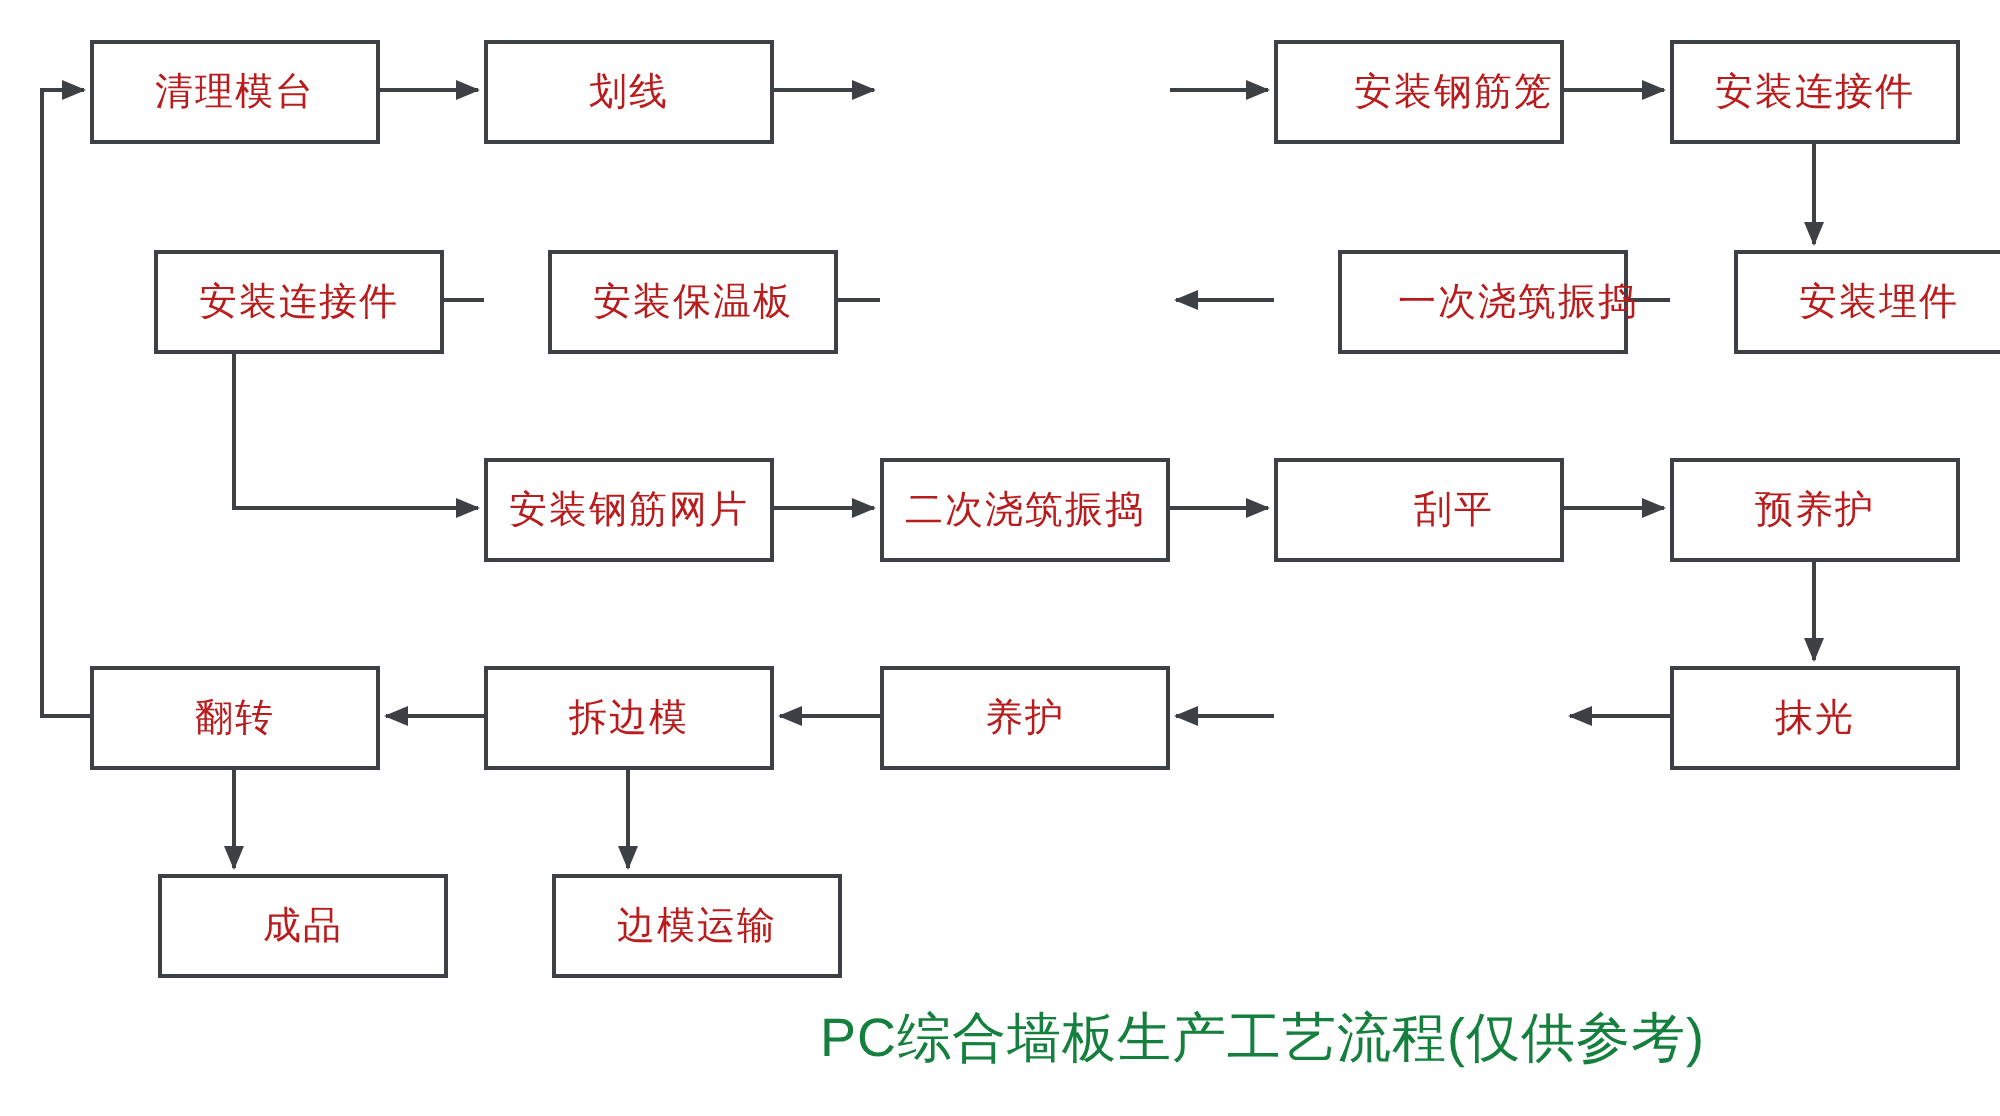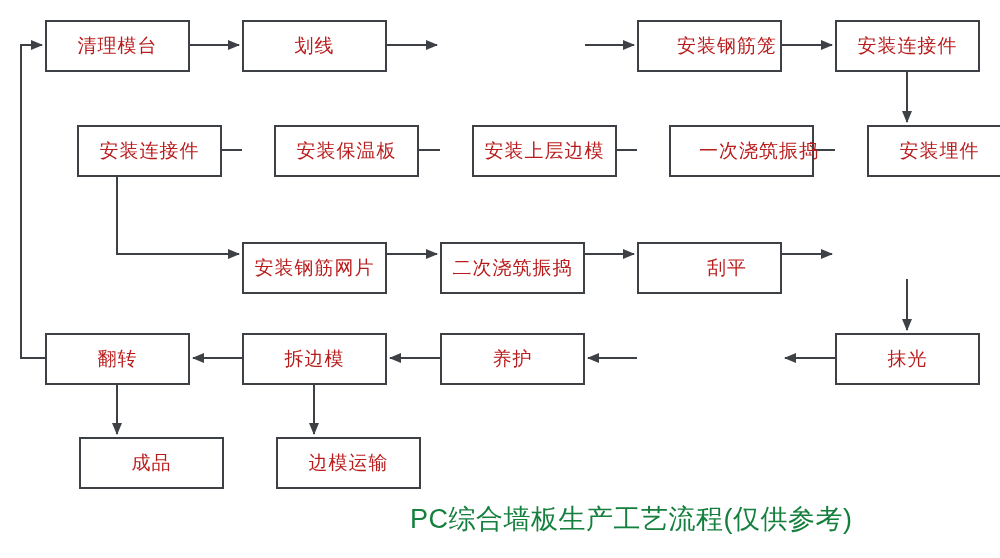--- a/index.html
+++ b/index.html
@@ -34,21 +34,21 @@
   .caption {
     position: absolute;
     left: 410px;
     top: 501px;
     font-size: 27px;
     color: #15803d;
     letter-spacing: 0.5px;
     white-space: nowrap;
   }
   
-  .r1 { top: 20px; }  .r2 { top: 125px; margin-left: 32px; } .r3 { top: 229px; margin-top: 13px; }
+  .r1 { top: 20px; }  .r2 { top: 125px; margin-left: 32px; } .r3 { top: 229px; }
   .r4 { top: 333px; } .r5 { top: 437px; margin-left: 34px; }
   .c1 { left: 45px; } .c2 { left: 242px; } .c3 { left: 440px; }
   .c4 { left: 637px; padding-left: 35px; } .c5 { left: 835px; }
 </style>
 </head>
 <body>
 
 <div id="canvas">
 
   <svg id="connectors" viewBox="0 0 1000 558" xmlns="http://www.w3.org/2000/svg">
@@ -91,27 +91,27 @@
     </g>
   </svg>
 
   <div class="node r1 c1">清理模台</div>
   <div class="node r1 c2">划线</div>
   <div class="node r1 c4">安装钢筋笼</div>
   <div class="node r1 c5">安装连接件</div>
 
   <div class="node r2 c5">安装埋件</div>
   <div class="node r2 c4">一次浇筑振捣</div>
-  <div class="node r2 c3">安装上层边模</div>
   <div class="node r2 c2">安装保温板</div>
   <div class="node r2 c1">安装连接件</div>
 
   <div class="node r3 c2">安装钢筋网片</div>
   <div class="node r3 c3">二次浇筑振捣</div>
   <div class="node r3 c4">刮平</div>
+  <div class="node r3 c5">预养护</div>
 
   <div class="node r4 c5">抹光</div>
   <div class="node r4 c3">养护</div>
   <div class="node r4 c2">拆边模</div>
   <div class="node r4 c1">翻转</div>
 
   <div class="node r5 c1">成品</div>
   <div class="node r5 c2">边模运输</div>
 
   <div class="caption">PC综合墙板生产工艺流程(仅供参考)</div>

